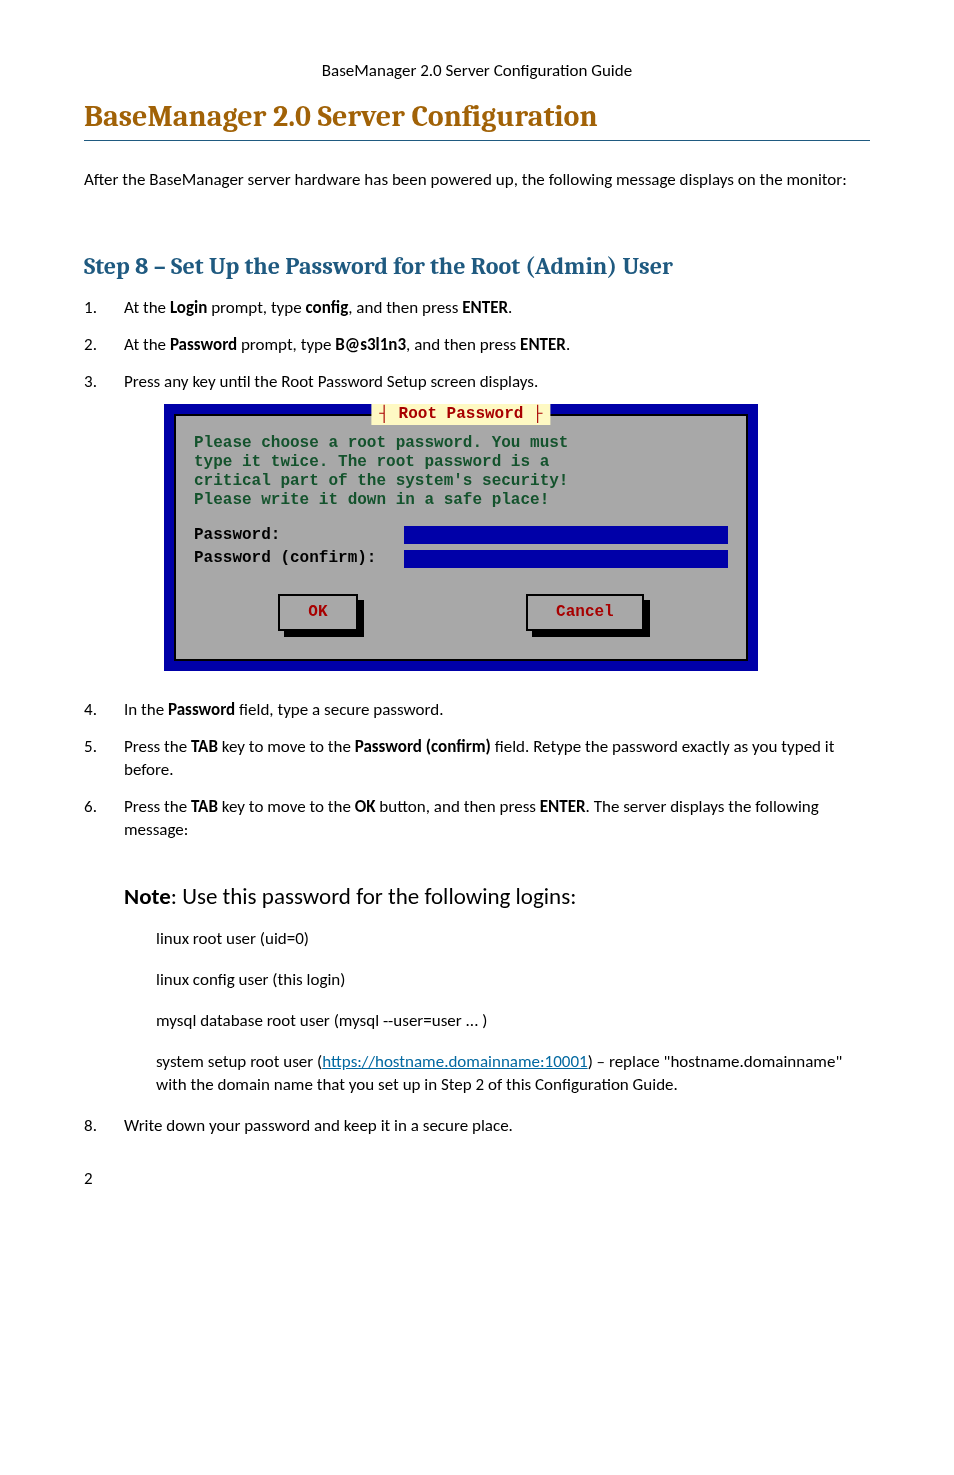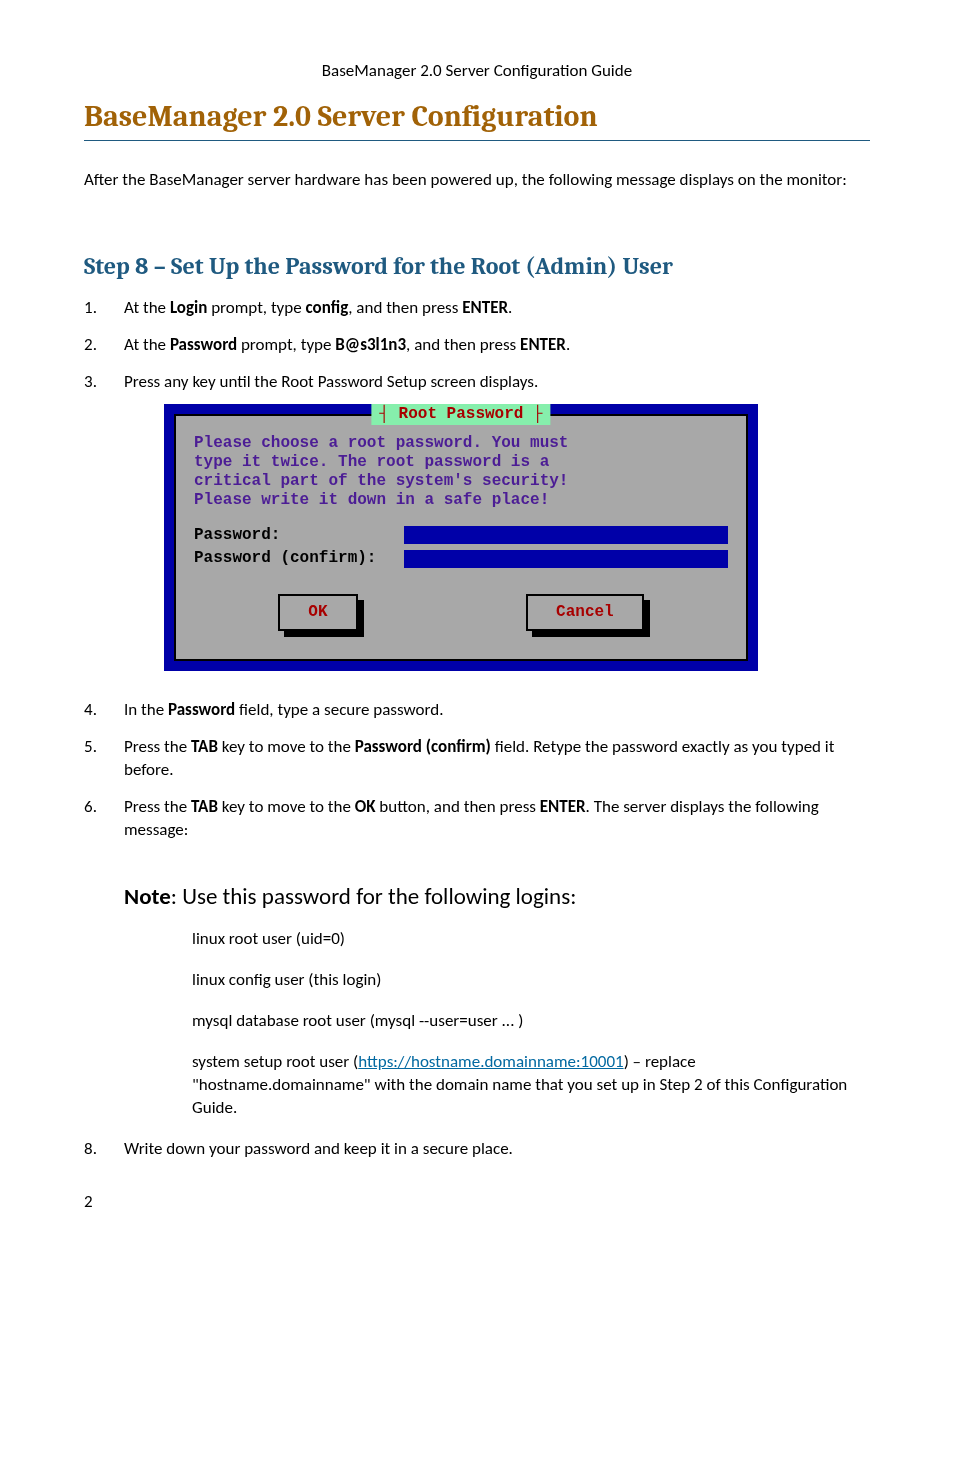--- a/index.html
+++ b/index.html
@@ -75,27 +75,27 @@
     background: #a8a8a8;
     border: 2px solid #000;
     padding: 18px 18px 28px 18px;
     position: relative;
   }
   .dialog-title {
     position: absolute;
     top: -12px;
     left: 50%;
     transform: translateX(-50%);
-    background: #86efac;
+    background: #fef9c3;
     color: #a80000;
     padding: 0 8px;
     white-space: nowrap;
   }
   .dialog-text {
-    color: #4c1d95;
+    color: #14532d;
     white-space: pre;
     line-height: 1.2;
     margin-bottom: 14px;
   }
   .pw-row {
     display: flex;
     align-items: center;
     margin-bottom: 2px;
   }
   .pw-label {
@@ -117,21 +117,21 @@
     border: 2px solid #000;
     color: #a80000;
     padding: 6px 28px;
     box-shadow: 6px 6px 0 #000;
   }
   .sub-note {
     margin: 40px 0 18px 40px;
     font-size: 23px;
   }
   .sub-list {
-    margin: 0 0 18px 108px;
+    margin: 0 0 18px 72px;
     font-size: 17px;
   }
   .sub-list p {
     margin: 0 0 18px 0;
     line-height: 1.35;
   }
   a.link {
     color: #0369a1;
   }
   .page-num {

